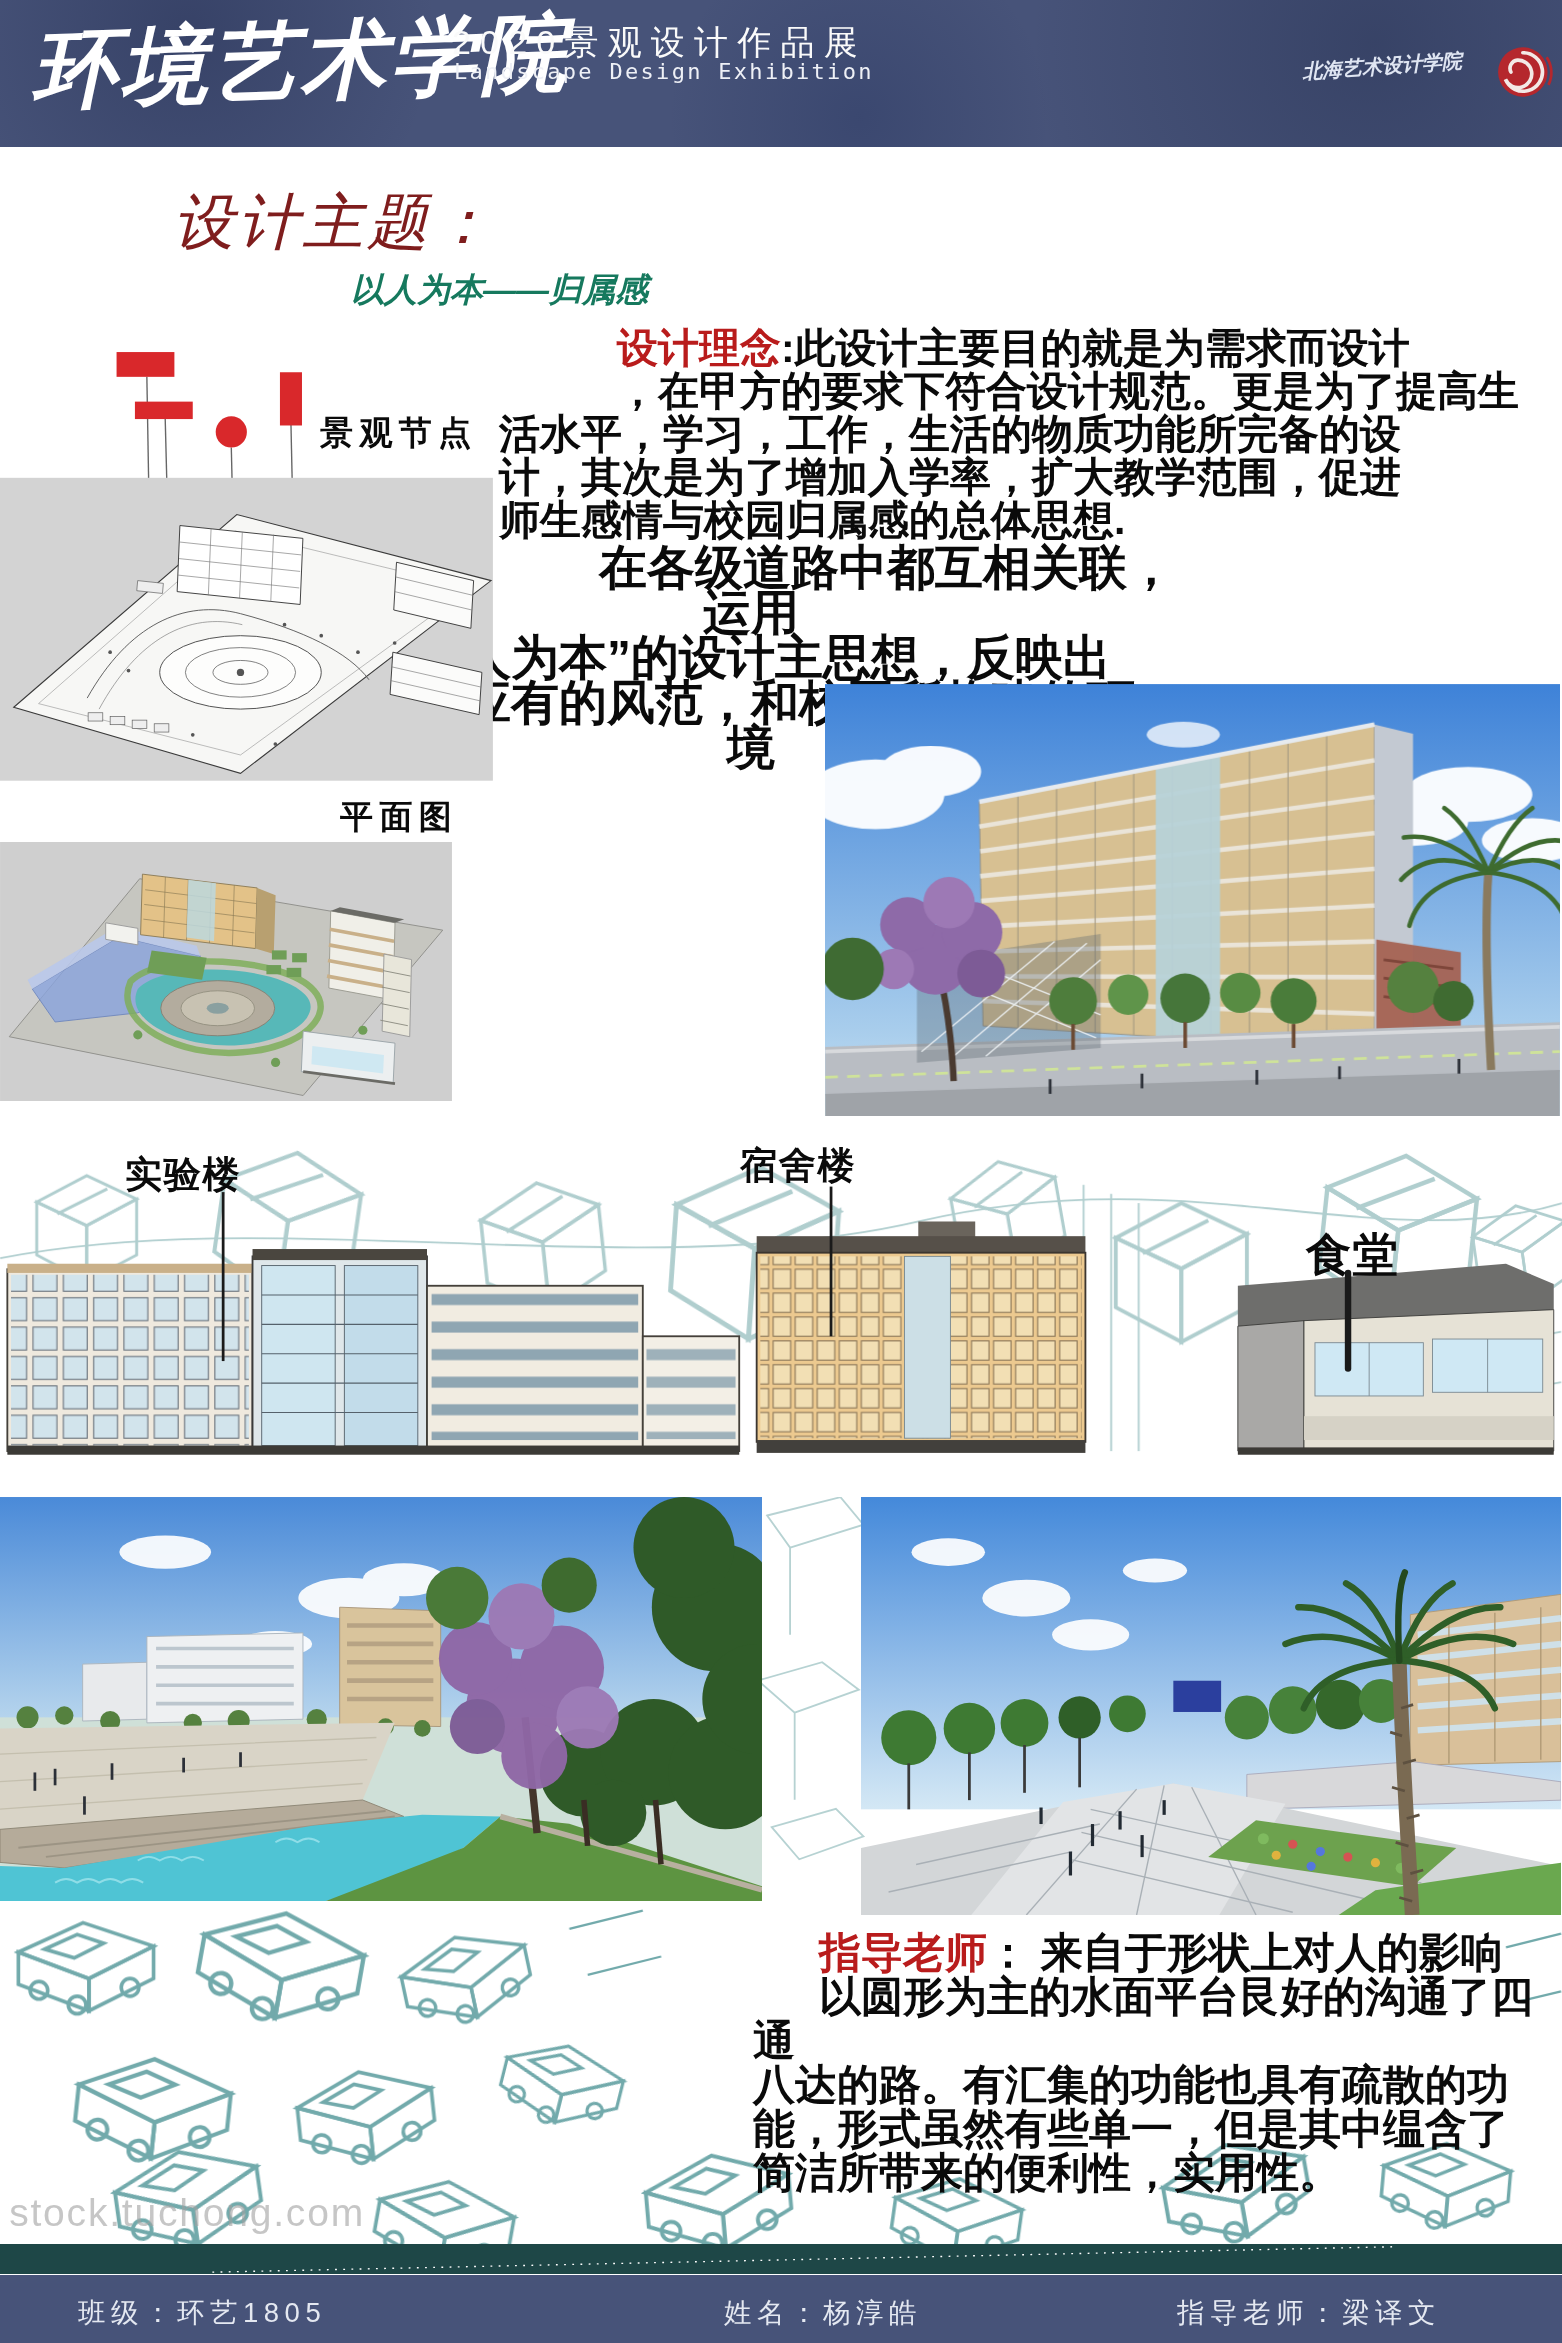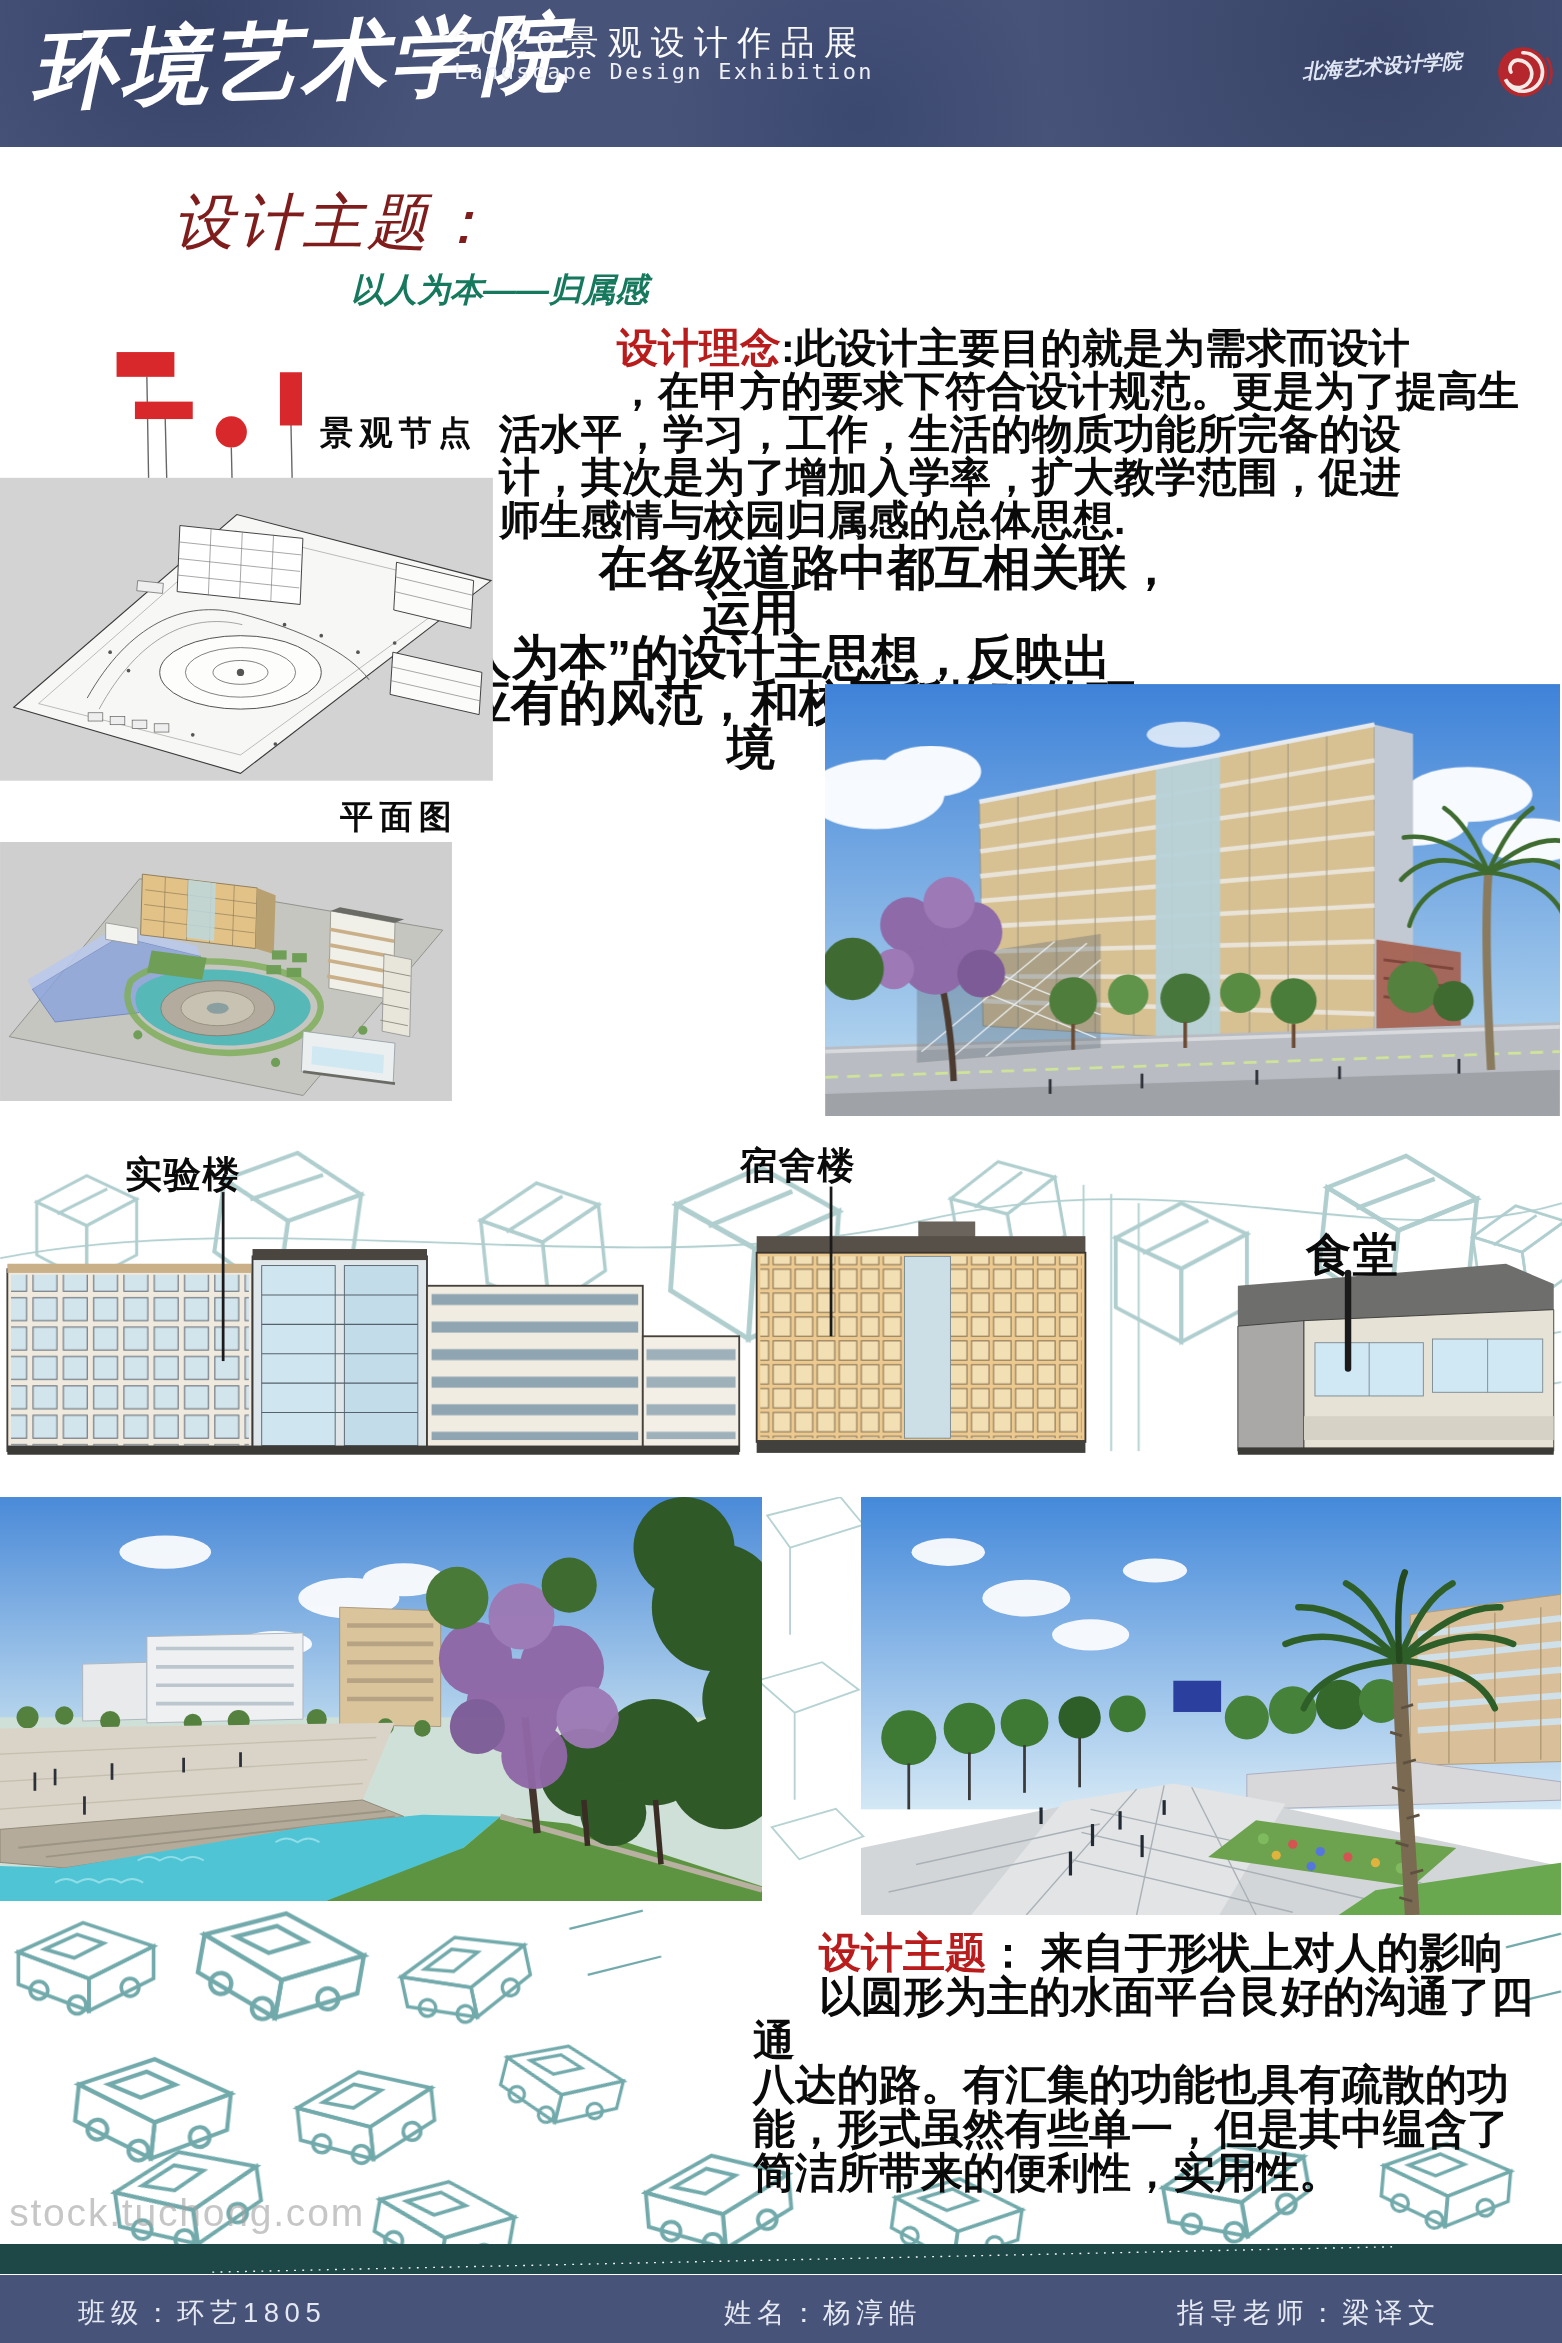--- a/index.html
+++ b/index.html
@@ -553,21 +553,21 @@
       <use href="#car" transform="translate(420,300) scale(1.6) rotate(10)"></use>
       <use href="#car" transform="translate(700,290) scale(1.7) rotate(-5)"></use>
       <use href="#car" transform="translate(980,300) scale(1.5) rotate(8)"></use>
       <use href="#car" transform="translate(1260,285) scale(1.7) rotate(-10)"></use>
       <use href="#car" transform="translate(1510,265) scale(1.5) rotate(5)"></use>
       <path d="M620,40 L700,20 M640,90 L720,70 M1640,60 L1700,45 M1650,120 L1700,108"></path>
     </g>
   </svg>
 
   <div class="abs para p-inspire">
-    <span class="red">设计主题</span><span>：</span><span> 来自于形状上对人的影响</span>
+    <span class="red">指导老师</span><span>：</span><span> 来自于形状上对人的影响</span>
     <span class="lines">以圆形为主的水面平台艮好的沟通了四通
 八达的路。有汇集的功能也具有疏散的功
 能，形式虽然有些单一，但是其中缊含了
 简洁所带来的便利性，实用性。</span>
   </div>
 
   <div class="abs watermark">stock.tuchong.com</div>
 
   <div class="abs band-teal">
     <svg width="1562" height="30" viewBox="0 0 1701 33">

